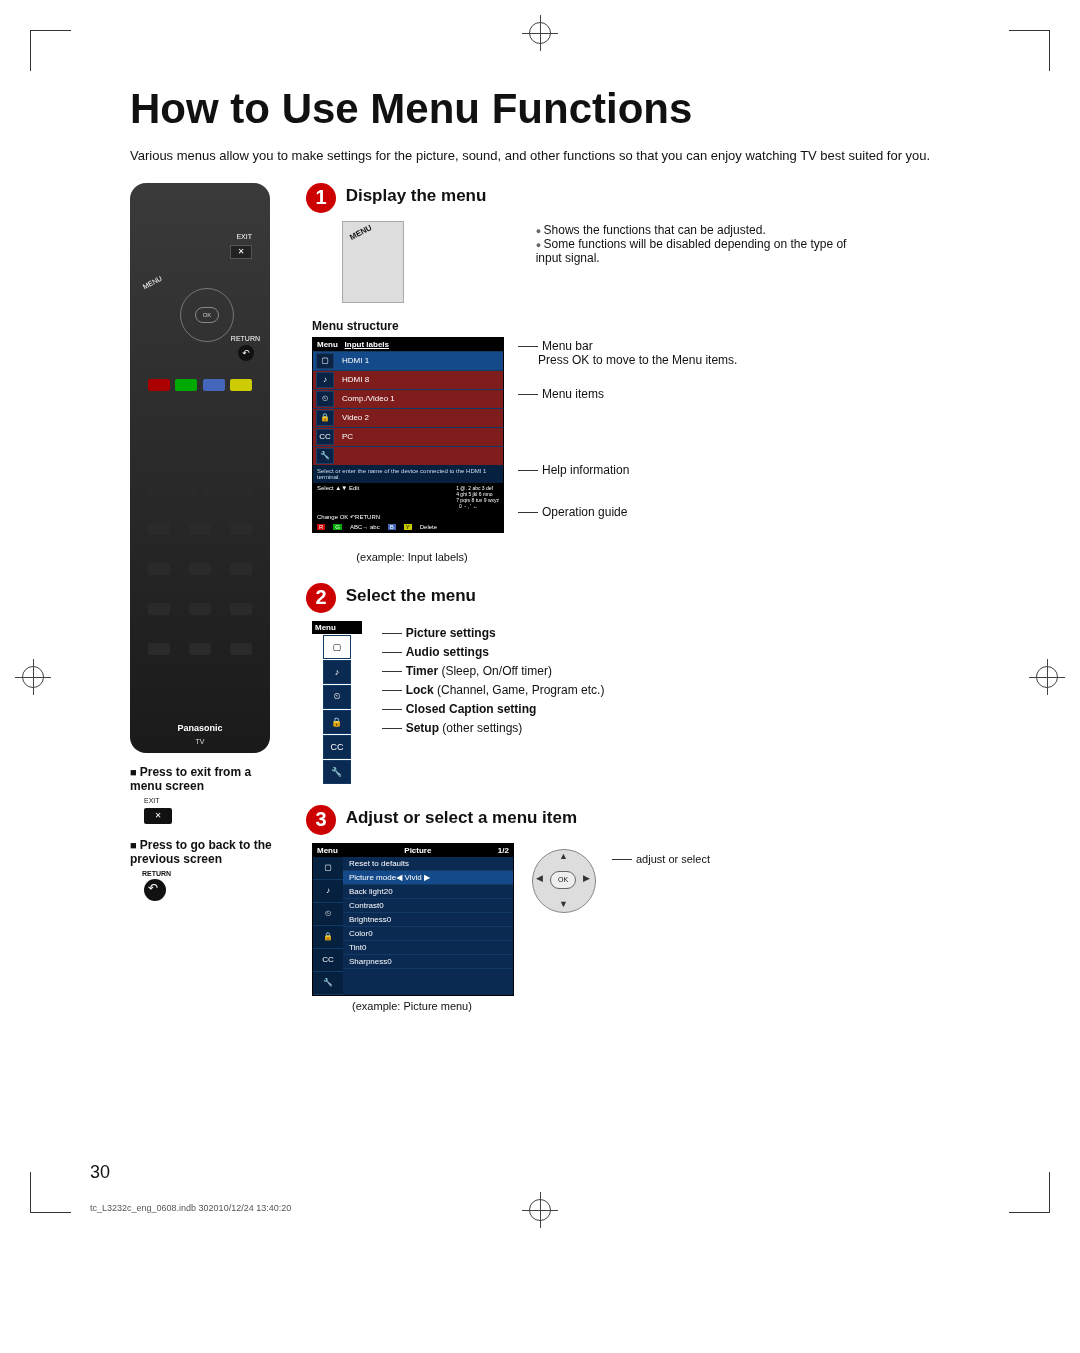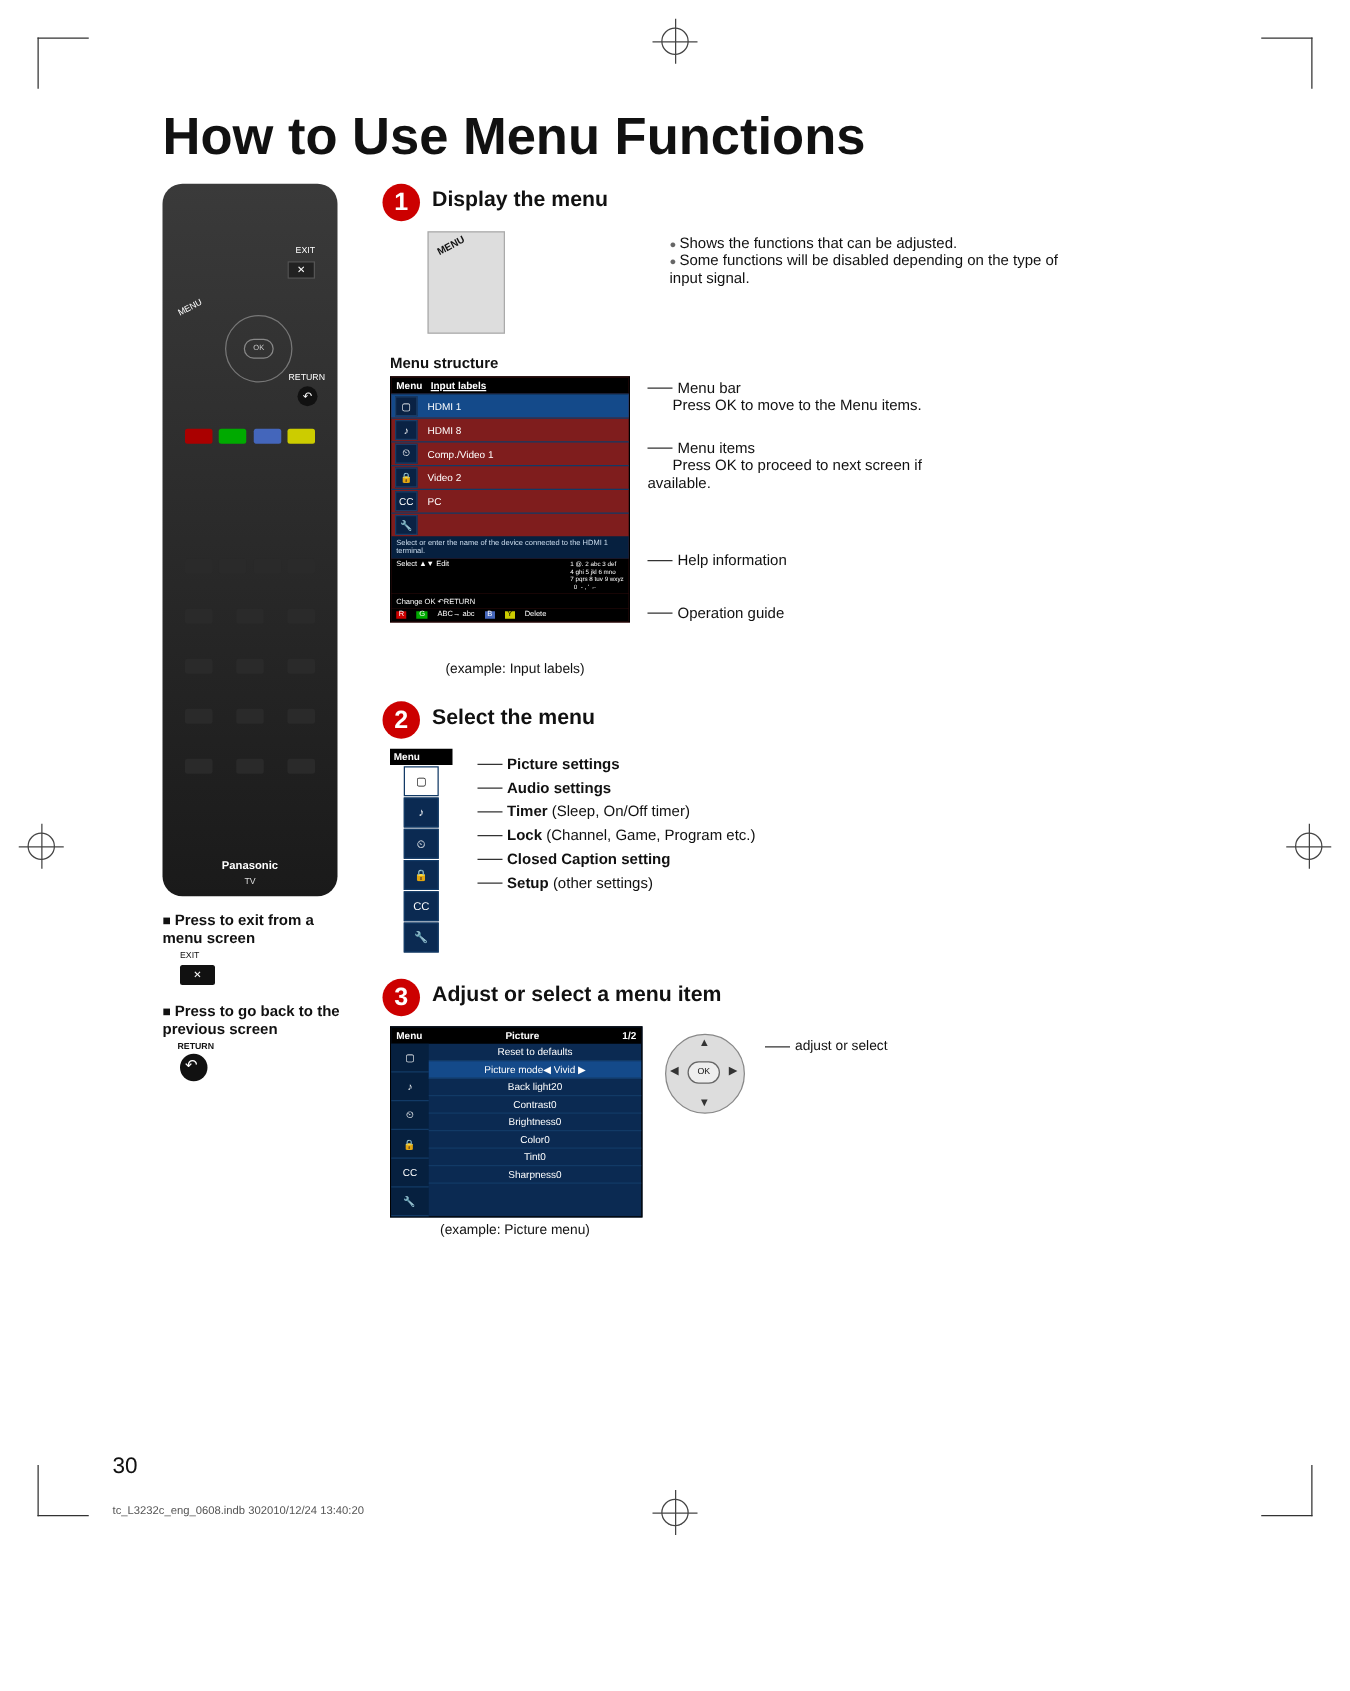--- a/index.html
+++ b/index.html
@@ -69,21 +69,21 @@
   .osd2 .bar{background:#000;color:#fff;font-size:8px;padding:2px 3px;font-weight:bold}
   .osd2 .cell{width:26px;height:22px;background:#0b2a52;border:1px solid #123a66;margin:1px auto;display:flex;align-items:center;justify-content:center;color:#fff;font-size:9px}
   .osd2 .cell.sel{background:#fff;color:#000}
   .step3wrap{display:flex;align-items:flex-start;gap:18px;margin:8px 0 0 6px}
   .osd3{width:200px;background:#0b2a52;color:#fff;font-size:8px;border:1px solid #000}
   .osd3 .hd{background:#000;padding:2px 4px;font-weight:bold;display:flex;justify-content:space-between}
   .osd3 .grid{display:flex}
   .osd3 .lefticons{width:30px;background:#06203f}
   .osd3 .lefticons div{height:22px;border-bottom:1px solid #123a66;display:flex;align-items:center;justify-content:center}
   .osd3 .rows{flex:1}
-  .osd3 .rows .r{display:flex;justify-content:center;padding:2px 6px;border-bottom:1px solid #123a66}
+  .osd3 .rows .r{display:flex;justify-content:flex-start;padding:2px 6px;border-bottom:1px solid #123a66}
   .osd3 .rows .r.sel{background:#144a8a}
   .dpad{width:62px;height:62px;position:relative;margin-top:6px}
   .dpad .ring{width:62px;height:62px;border:1px solid #888;border-radius:50%;background:#ddd;position:absolute}
   .dpad .ok{position:absolute;width:24px;height:16px;border:1px solid #666;border-radius:10px;left:18px;top:22px;font-size:7px;text-align:center;line-height:16px;background:#eee}
   .dpad .arr{position:absolute;font-size:9px;color:#333}
   .dpad .au{top:2px;left:27px}.dpad .ad{bottom:2px;left:27px}.dpad .al{left:4px;top:24px}.dpad .ar{right:4px;top:24px}
   .adjlbl{font-size:11px;margin-top:10px}
   .pgnum{position:absolute;left:90px;bottom:170px;font-size:18px}
   .footer{position:absolute;left:90px;right:70px;bottom:140px;font-size:9px;color:#555;display:flex;}
   .leadline{display:inline-block;width:20px;border-top:1px solid #333;vertical-align:middle;margin-right:4px}
@@ -96,20 +96,21 @@
   <div class="crop tr"></div>
   <div class="crop bl"></div>
   <div class="crop br"></div>
   <div class="reg top"></div>
   <div class="reg bot"></div>
   <div class="reg lft"></div>
   <div class="reg rgt"></div>
 
   <div class="content">
     <h1>How to Use Menu Functions</h1>
+    <p class="intro">Various menus allow you to make settings for the picture, sound, and other functions so that you can enjoy watching TV best suited for you.</p>
 
     <div class="cols">
 
       <div class="remote-col">
         <div class="remote">
           <span class="lbl" style="right:18px;top:50px">EXIT</span>
           <div class="exit">✕</div>
           <span class="lbl" style="left:12px;top:96px;transform:rotate(-28deg)">MENU</span>
           <div class="rpad">
             <div class="ok">OK</div>
@@ -229,21 +230,21 @@
                 <span style="background:#c00;padding:0 2px">R</span>
                 <span style="background:#0a0;padding:0 2px">G</span>
                 <span>ABC→ abc</span>
                 <span style="background:#46b;padding:0 2px">B</span>
                 <span style="background:#cc0;padding:0 2px;color:#000">Y</span>
                 <span>Delete</span>
               </div>
             </div>
             <div class="struct-labels">
               <div class="t1"><span class="leadline"></span><span>Menu bar</span><br>&nbsp;&nbsp;&nbsp;&nbsp;&nbsp;&nbsp;<span>Press OK to move to the Menu items.</span></div>
-              <div><span class="leadline"></span><span>Menu items</span><br>&nbsp;&nbsp;&nbsp;&nbsp;&nbsp;&nbsp;<span>Press OK to proceed to next screen if available.</span></div>
+              <div><span class="leadline"></span><span>Menu items</span><br>&nbsp;&nbsp;&nbsp;&nbsp;&nbsp;&nbsp;</div>
               <div style="margin-top:48px"><span class="leadline"></span><span>Help information</span></div>
               <div style="margin-top:4px"><span class="leadline"></span><span>Operation guide</span></div>
             </div>
           </div>
           <div class="example" style="width:200px;margin-left:6px">(example: Input labels)</div>
         </div>
 
         <div class="step">
           <span class="stepnum">2</span>
           <span class="steptitle">Select the menu</span>

